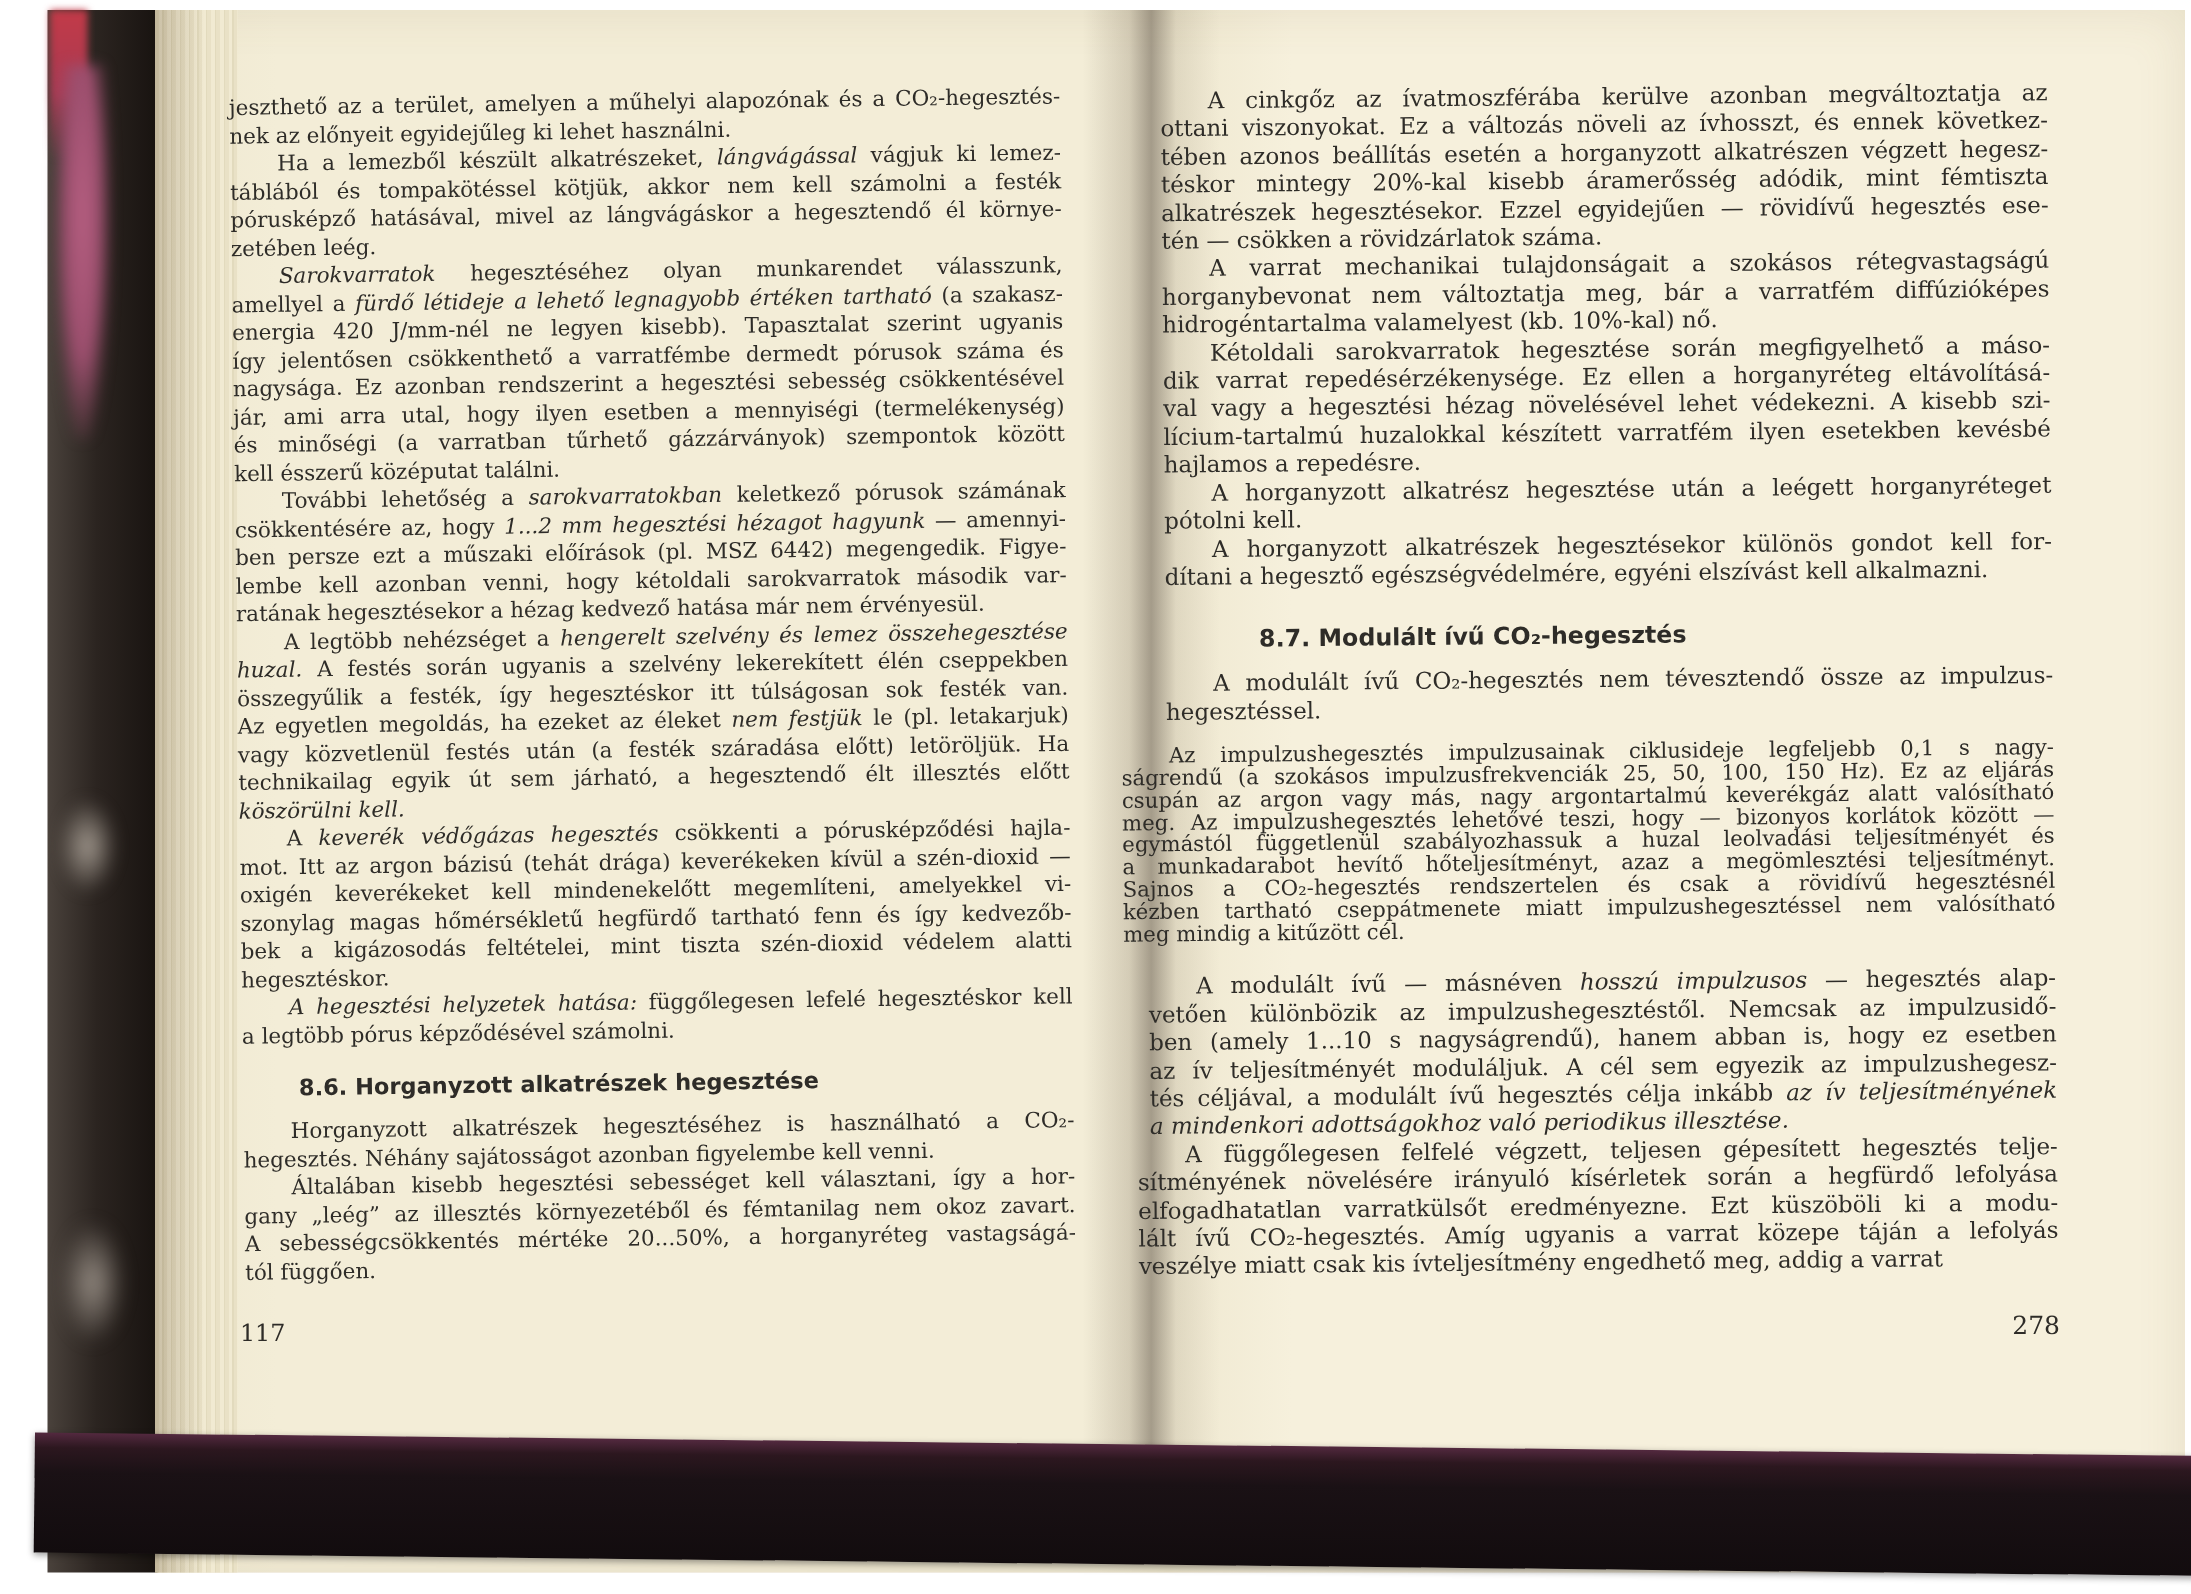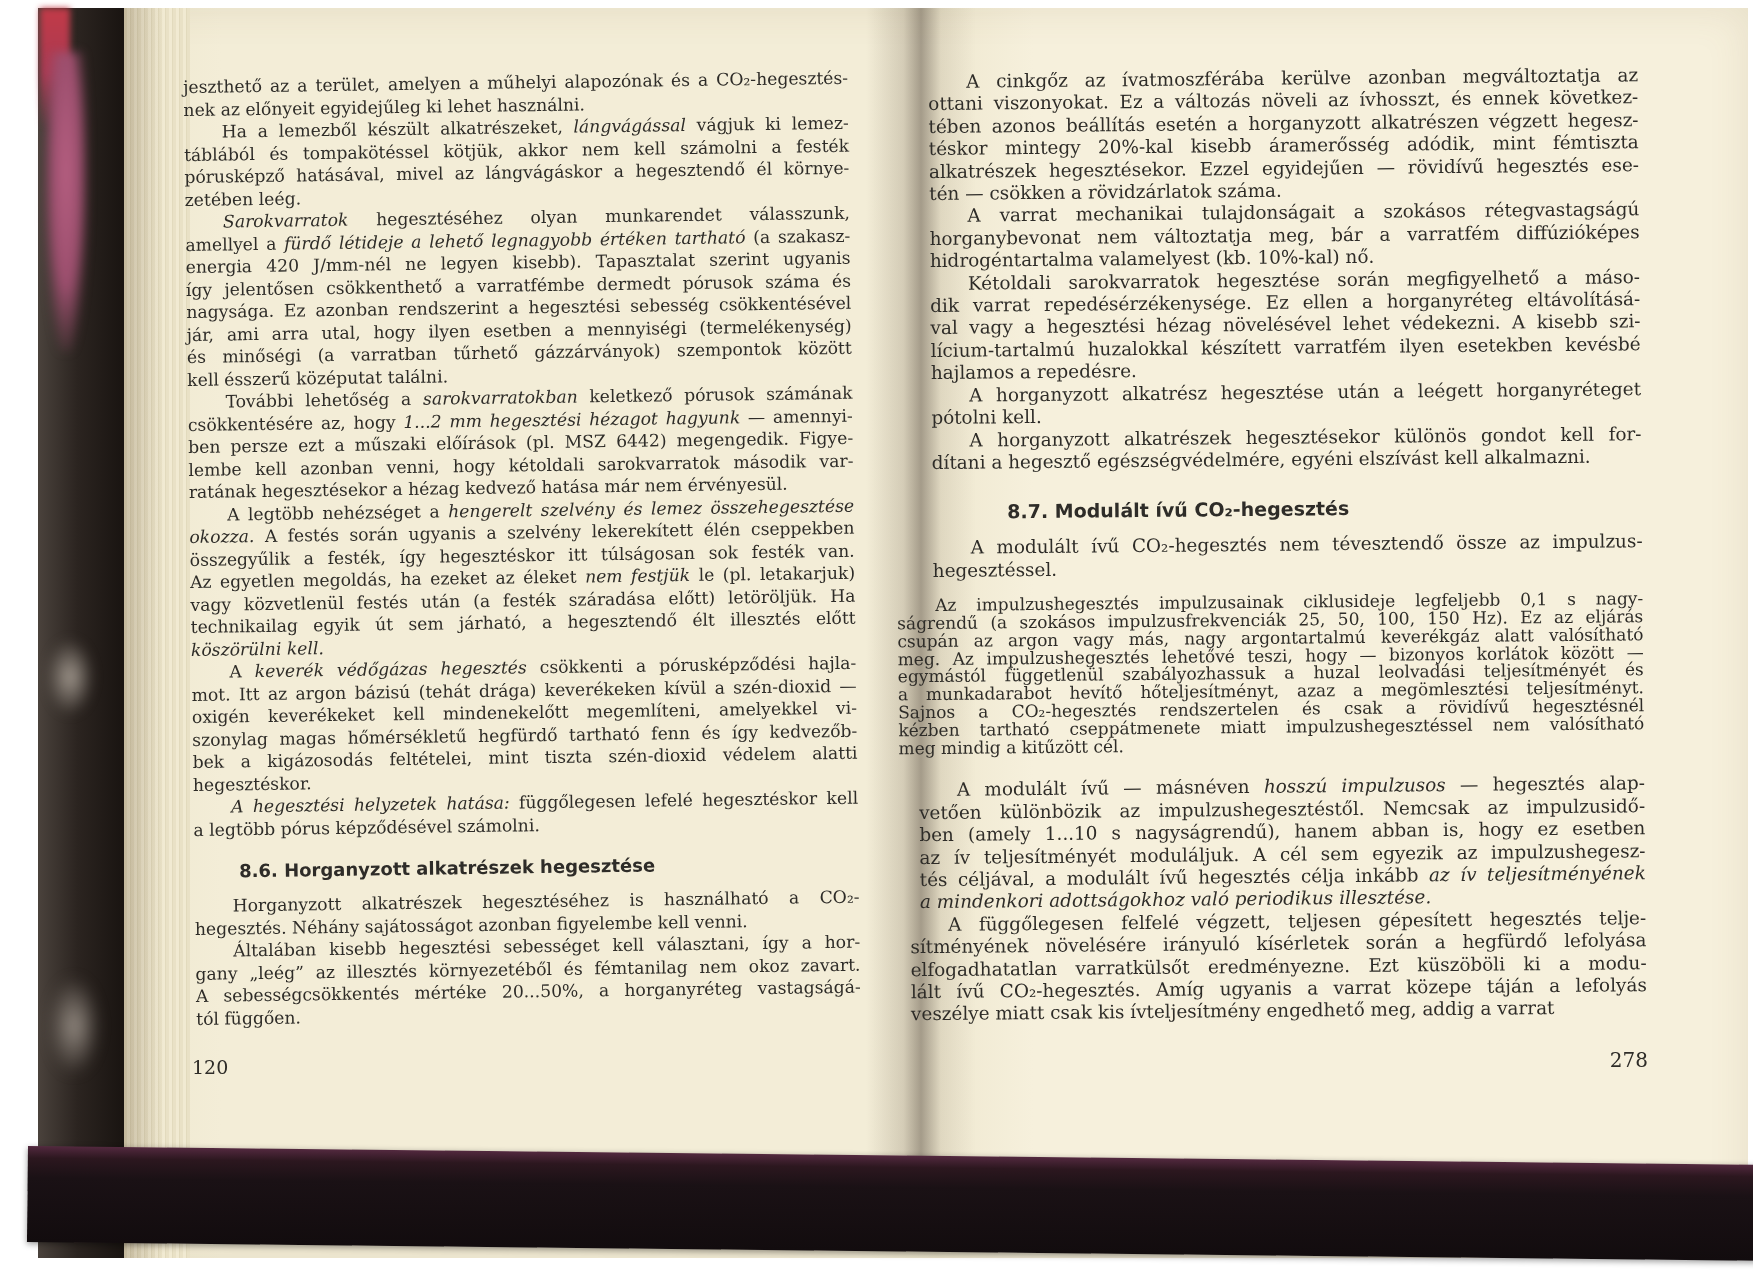--- a/index.html
+++ b/index.html
@@ -94,21 +94,21 @@
       </div>
       <div class="block para">
         <div class="line ind">További lehetőség a <i>sarokvarratokban</i> keletkező pórusok számának</div>
         <div class="line">csökkentésére az, hogy <i>1...2 mm hegesztési hézagot hagyunk</i> — amennyi-</div>
         <div class="line">ben persze ezt a műszaki előírások (pl. MSZ 6442) megengedik. Figye-</div>
         <div class="line">lembe kell azonban venni, hogy kétoldali sarokvarratok második var-</div>
         <div class="line last">ratának hegesztésekor a hézag kedvező hatása már nem érvényesül.</div>
       </div>
       <div class="block para">
         <div class="line ind">A legtöbb nehézséget a <i>hengerelt szelvény és lemez összehegesztése</i></div>
-        <div class="line"><i>okozza.</i> A festés során ugyanis a szelvény lekerekített élén cseppekben</div>
+        <div class="line"><i>huzal.</i> A festés során ugyanis a szelvény lekerekített élén cseppekben</div>
         <div class="line">összegyűlik a festék, így hegesztéskor itt túlságosan sok festék van.</div>
         <div class="line">Az egyetlen megoldás, ha ezeket az éleket <i>nem festjük</i> le (pl. letakarjuk)</div>
         <div class="line">vagy közvetlenül festés után (a festék száradása előtt) letöröljük. Ha</div>
         <div class="line">technikailag egyik út sem járható, a hegesztendő élt illesztés előtt</div>
         <div class="line last"><i>köszörülni kell.</i></div>
       </div>
       <div class="block para">
         <div class="line ind">A <i>keverék védőgázas hegesztés</i> csökkenti a pórusképződési hajla-</div>
         <div class="line">mot. Itt az argon bázisú (tehát drága) keverékeken kívül a szén-dioxid —</div>
         <div class="line">oxigén keverékeket kell mindenekelőtt megemlíteni, amelyekkel vi-</div>
@@ -188,18 +188,18 @@
       </div>
       <div class="block para">
         <div class="line ind">A függőlegesen felfelé végzett, teljesen gépesített hegesztés telje-</div>
         <div class="line">sítményének növelésére irányuló kísérletek során a hegfürdő lefolyása</div>
         <div class="line">elfogadhatatlan varratkülsőt eredményezne. Ezt küszöböli ki a modu-</div>
         <div class="line">lált ívű CO₂-hegesztés. Amíg ugyanis a varrat közepe táján a lefolyás</div>
         <div class="line last">veszélye miatt csak kis ívteljesítmény engedhető meg, addig a varrat</div>
       </div>
     </div>
 
-  <div id="pagenum-left" class="pagenum">120</div>
+  <div id="pagenum-left" class="pagenum">117</div>
   <div id="pagenum-right" class="pagenum">278</div>
 
   <div class="band"></div>
 
 </div>
 
 </body></html>

